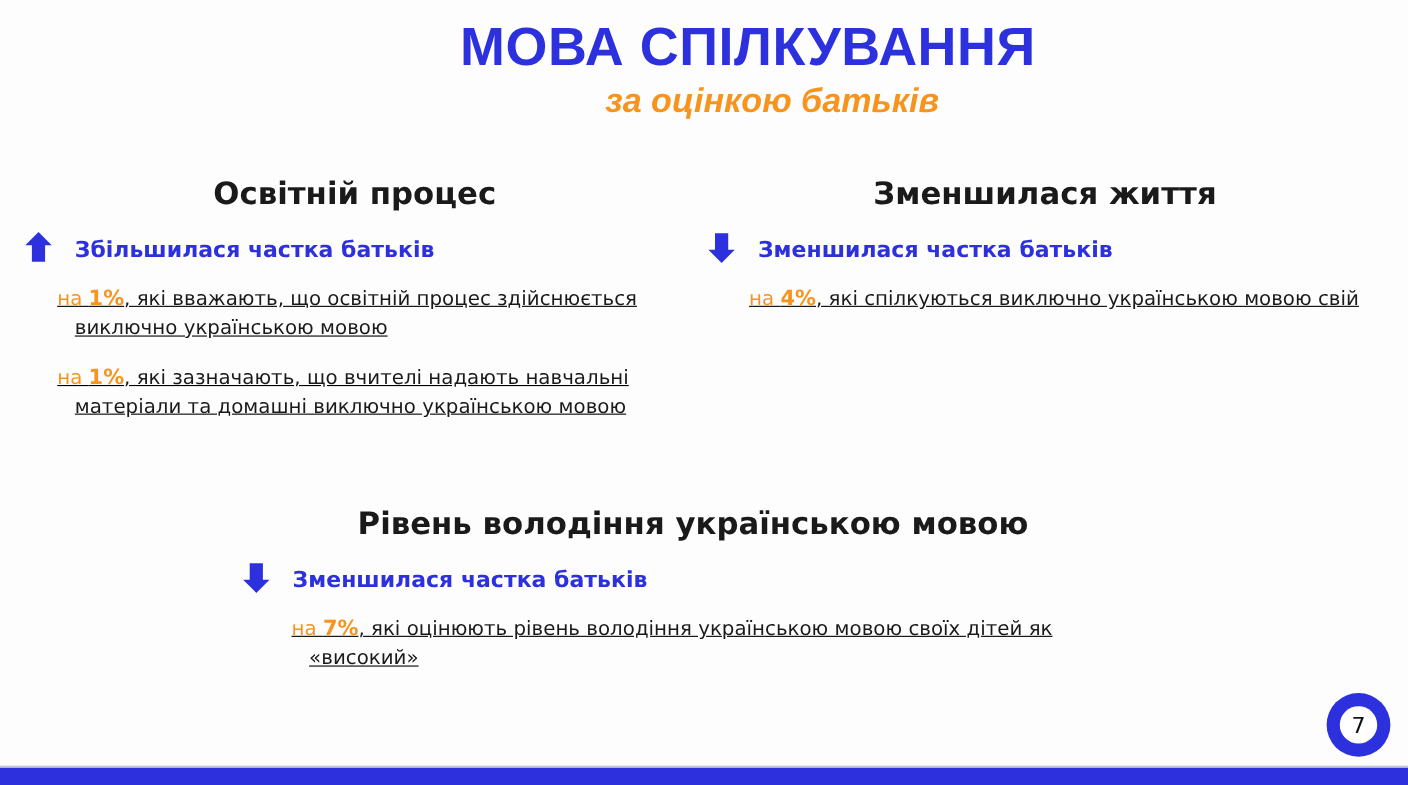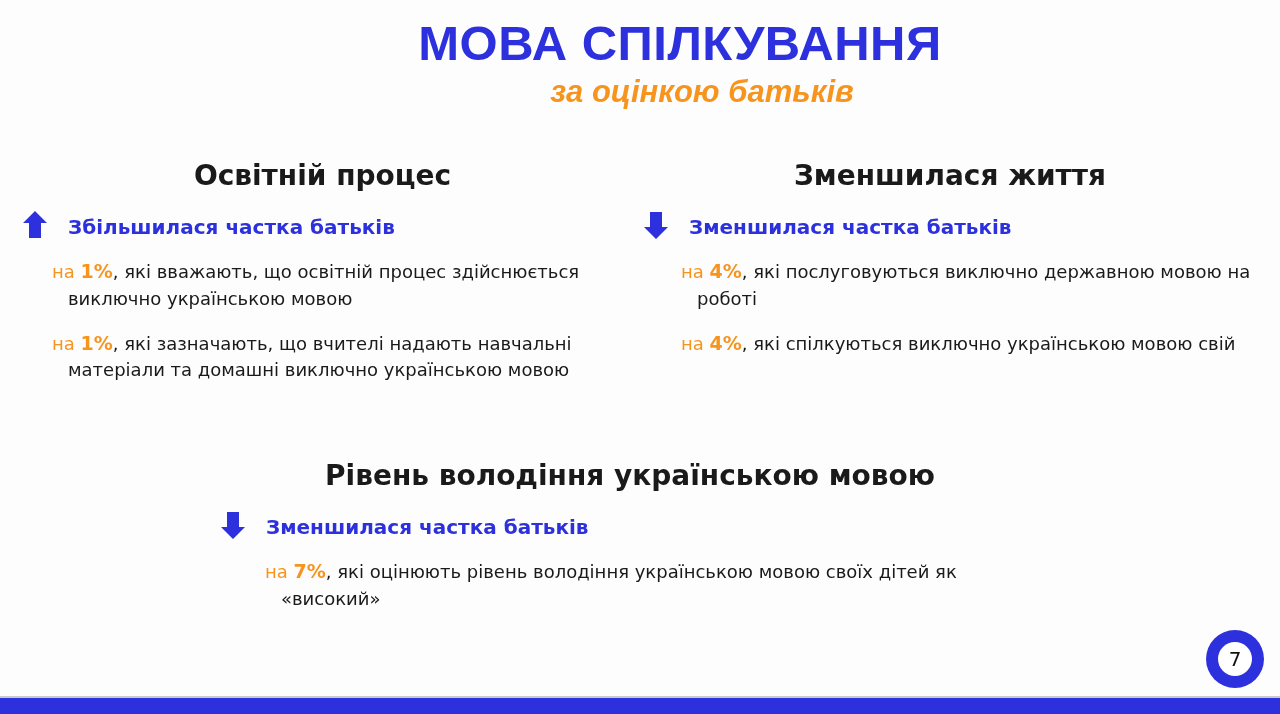--- a/index.html
+++ b/index.html
@@ -100,20 +100,21 @@
     font-size: 20px;
     font-weight: bold;
     color: #2c31dd;
     line-height: 1.25;
     font-family: "DejaVu Sans", "Liberation Sans", sans-serif;
   }
 
   
   .items {
     margin-top: 3px;
+    text-decoration: underline;
   }
   .item {
     font-size: 18px;
     color: #1a1a1a;
     line-height: 1.45;
     padding-left: 72px;
     text-indent: -16px;
     margin-bottom: 1px;
     font-family: "DejaVu Sans", "Liberation Sans", sans-serif;
   }
@@ -213,23 +214,20 @@
     <h3 class="section-heading">Зменшилася життя</h3>
     <div class="block-body">
       <div class="lead">
         <svg class="arrow-icon" viewBox="0 0 26 30" aria-hidden="true">
           <path d="M13 29 L25 17 L19 17 L19 2 L7 2 L7 17 L1 17 Z" fill="#2c31dd"></path>
         </svg>
         <span class="lead-text">Зменшилася частка батьків</span>
       </div>
       <div class="items">
         <p class="item">
-          <span class="pct"><span>на </span><span class="num">4%</span></span><span>, які послуговуються виключно державною мовою на роботі</span>
-        </p>
-        <p class="item">
           <span class="pct"><span>на </span><span class="num">4%</span></span><span>, які спілкуються виключно українською мовою свій</span>
         </p>
       </div>
     </div>
   </div>
 
   <div class="bottom-section">
     <h3 class="section-heading">Рівень володіння українською мовою</h3>
     <div class="block-body">
       <div class="lead">

